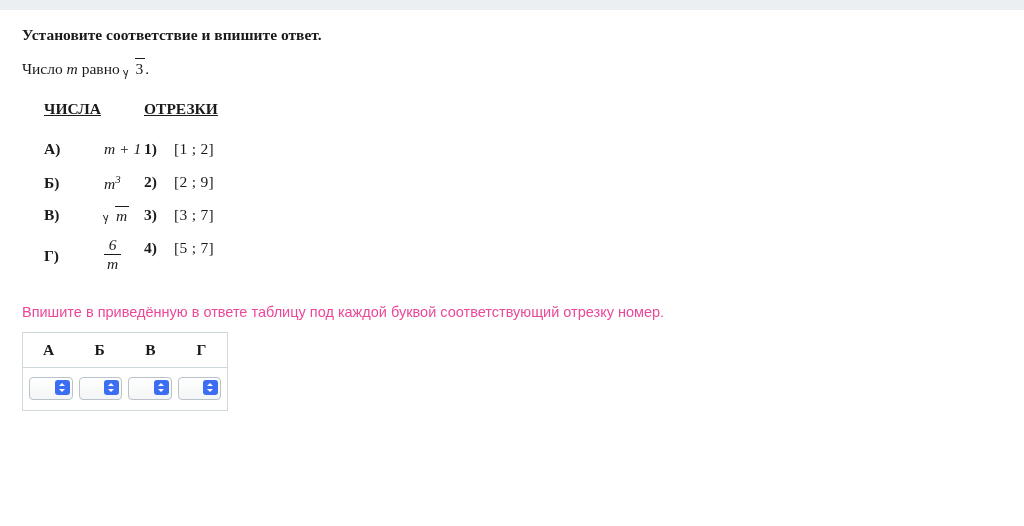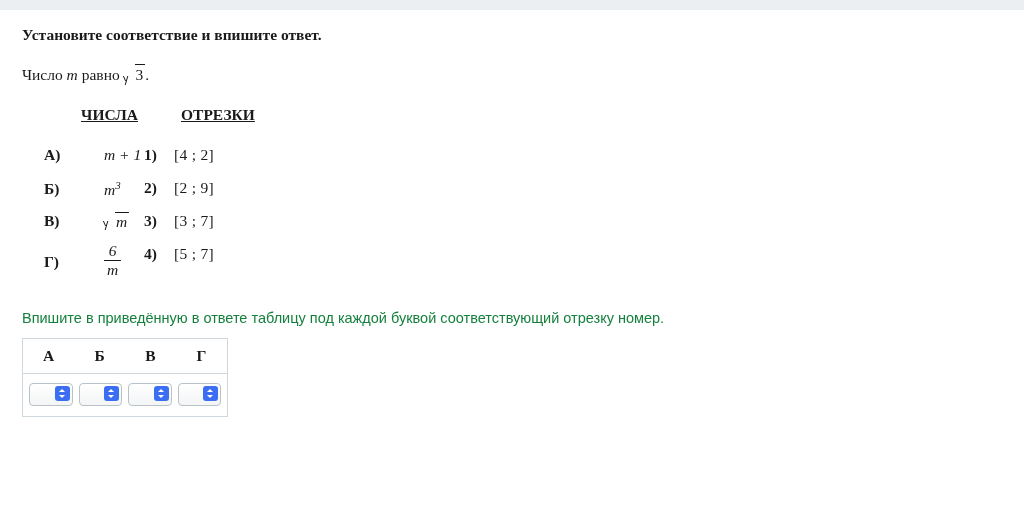--- a/index.html
+++ b/index.html
@@ -28,21 +28,21 @@
     width: 868px;
   }
   .task-title {
     font-family: "Liberation Serif", serif;
     font-weight: bold;
     font-size: 15.5px;
     margin: 16px 0 0 22px;
   }
   .para {
     font-size: 15.5px;
-    margin: 20px 22px 0 22px;
+    margin: 14px 22px 0 22px;
     line-height: 1.35;
   }
   .para.justify {
     text-align: justify;
   }
   .it { font-style: italic; }
 
   
   .radical {
     display: inline-block;
@@ -79,21 +79,20 @@
   
   .columns {
     margin: 20px 0 0 44px;
     position: relative;
     width: 420px;
   }
   .col-head {
     display: flex;
     font-weight: bold;
     font-size: 15.5px;
-    margin-left: 37px;
   }
   .col-head .h1 {
     width: 100px;
     text-decoration: underline;
   }
   .col-head .h2 {
     text-decoration: underline;
   }
   .rows {
     position: relative;
@@ -149,21 +148,21 @@
   }
   .frac .den-b {
     display: block;
     padding: 1px 3px 0 3px;
   }
 
   .instr {
     font-family: "Liberation Sans", sans-serif;
     font-size: 14.5px;
     margin: 24px 0 0 22px;
-    color: #15803d;
+    color: #ec4899;
   }
 
   
   .answer-box {
     margin: 12px 0 0 22px;
     width: 204px;
     border: 1px solid #cfd8dc;
     background: #fff;
   }
   .answer-head {
@@ -258,21 +257,21 @@
         <span class="val"><span class="radical"><span class="rad-body it">m</span></span></span>
       </div>
 
       <div class="left-row" style="top:108px;">
         <span class="lbl">Г)</span>
         <span class="val"><span class="frac"><span class="num-t">6</span><span class="den-b">m</span></span></span>
       </div>
 
       <div class="right-row" style="top:10px;">
         <span class="num">1)</span>
-        <span class="seg">[4 ; 2]</span>
+        <span class="seg">[1 ; 2]</span>
       </div>
 
       <div class="right-row" style="top:43px;">
         <span class="num">2)</span>
         <span class="seg">[2 ; 9]</span>
       </div>
 
       <div class="right-row" style="top:76px;">
         <span class="num">3)</span>
         <span class="seg">[3 ; 7]</span>

